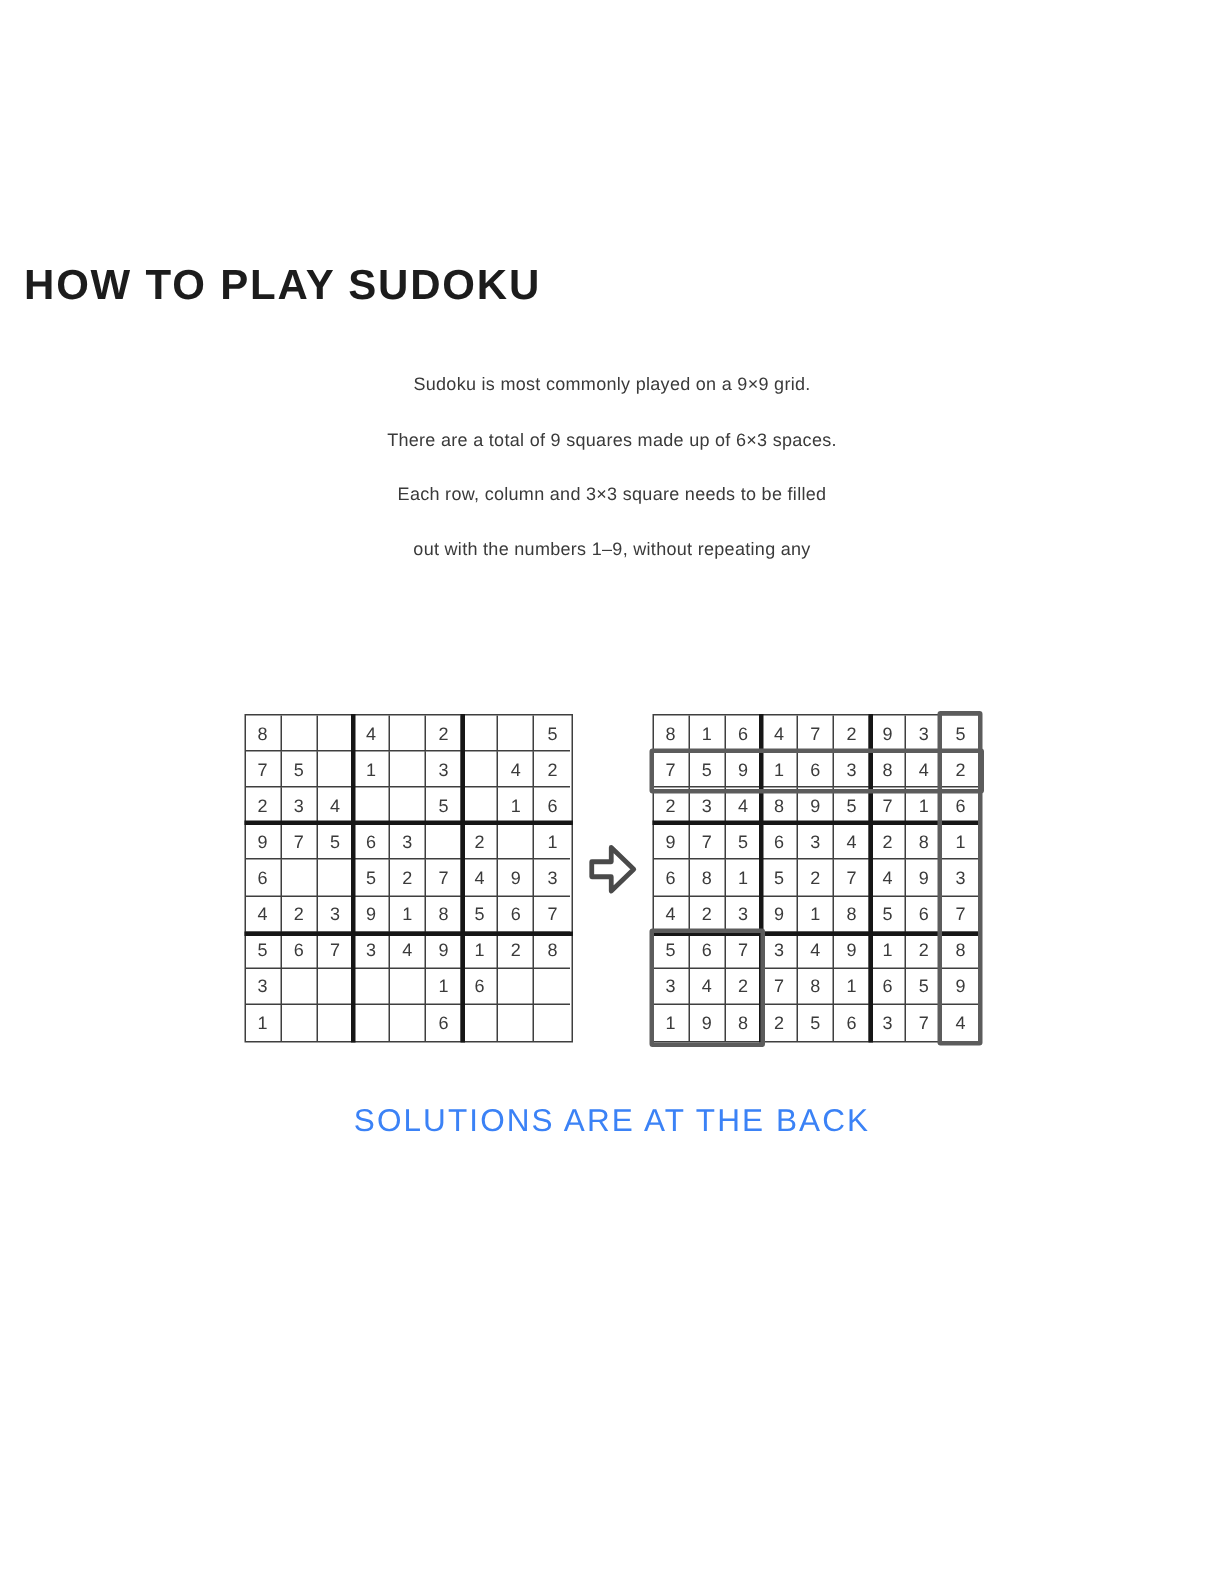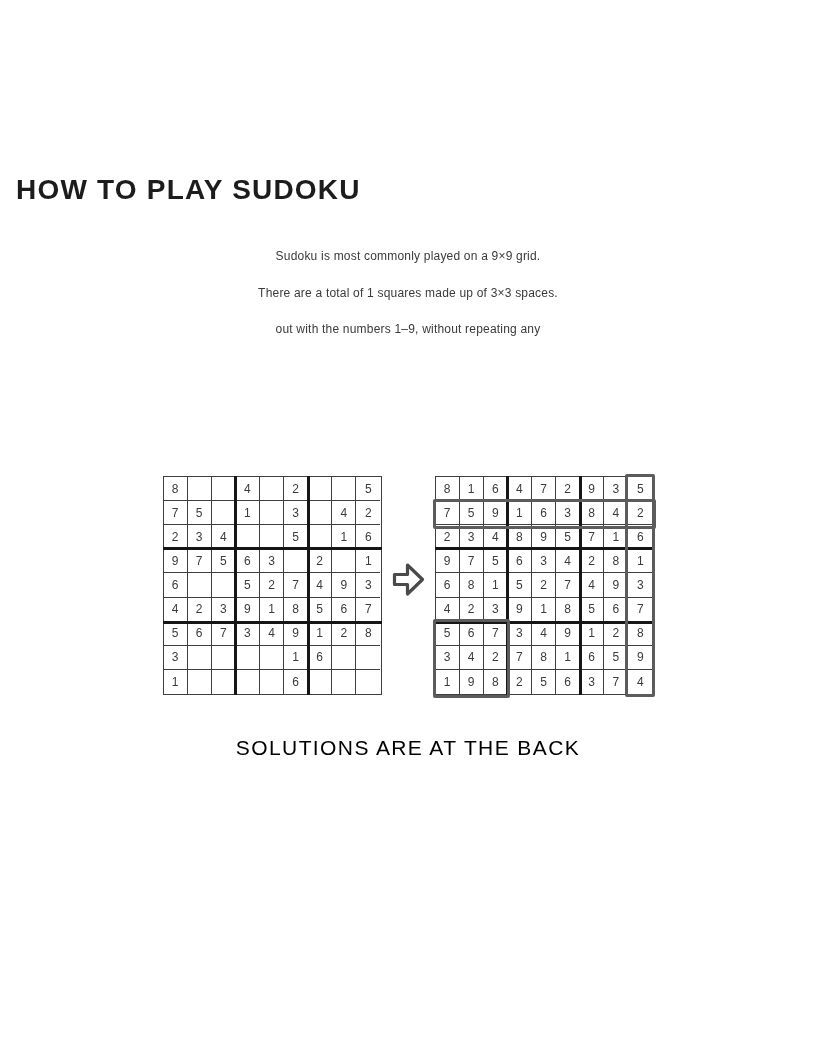--- a/index.html
+++ b/index.html
@@ -121,33 +121,34 @@
   }
   .footer-note {
     position: absolute;
     top: 736px;
     left: 0;
     width: 100%;
     text-align: center;
     font-size: 21px;
     font-weight: 400;
     letter-spacing: 1.4px;
-    color: #000000;
+    color: #3b82f6;
   }
 </style>
 </head>
 <body>
 
 <div class="page">
 
   <h1 class="title">HOW TO PLAY SUDOKU</h1>
 
   <div class="intro">
     <p>Sudoku is most commonly played on a 9×9 grid.</p>
-    <p>There are a total of 1 squares made up of 3×3 spaces.</p>
+    <p>There are a total of 9 squares made up of 6×3 spaces.</p>
+    <p>Each row, column and 3×3 square needs to be filled</p>
     <p>out with the numbers 1–9, without repeating any</p>
   </div>
 
   <div class="grids-row">
 
     <div class="sudoku">
       <div class="cells">
           <div class="cell">8</div>
           <div class="cell"></div>
           <div class="cell"></div>

